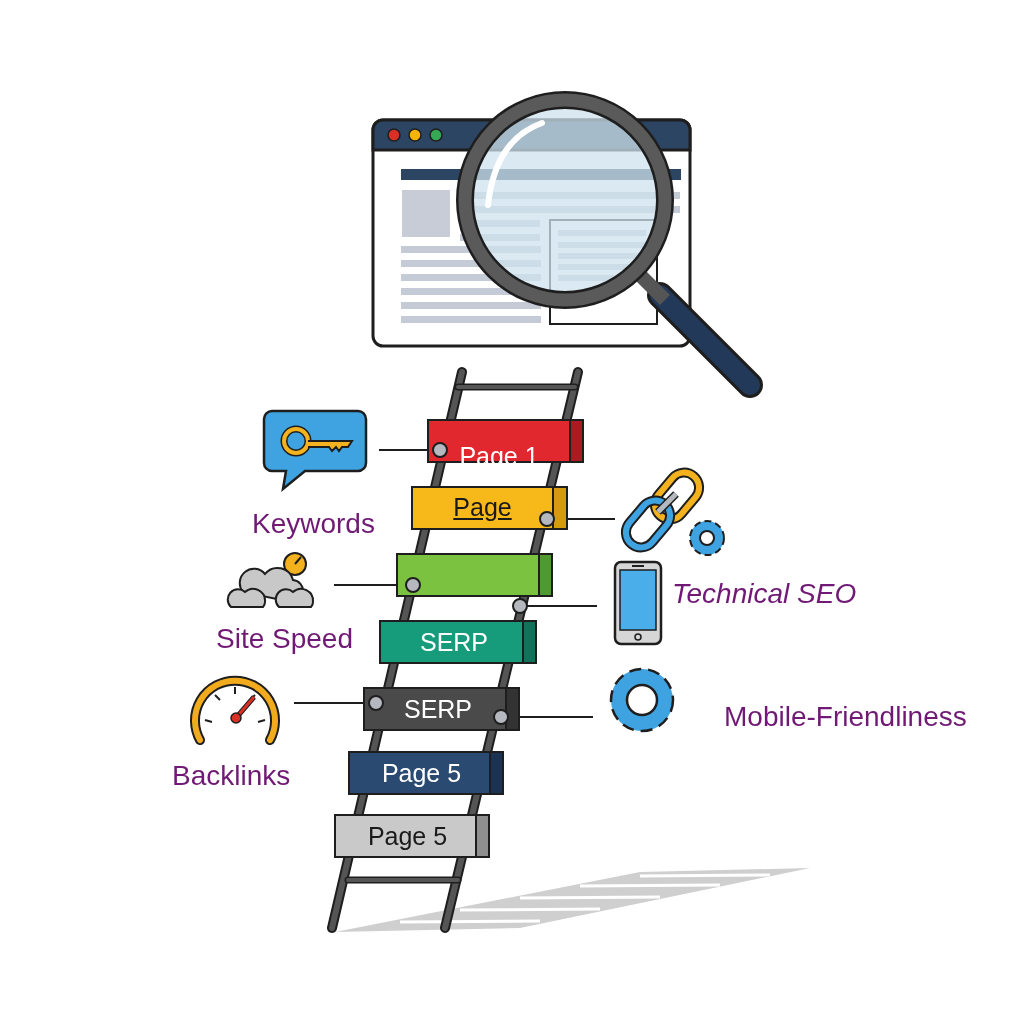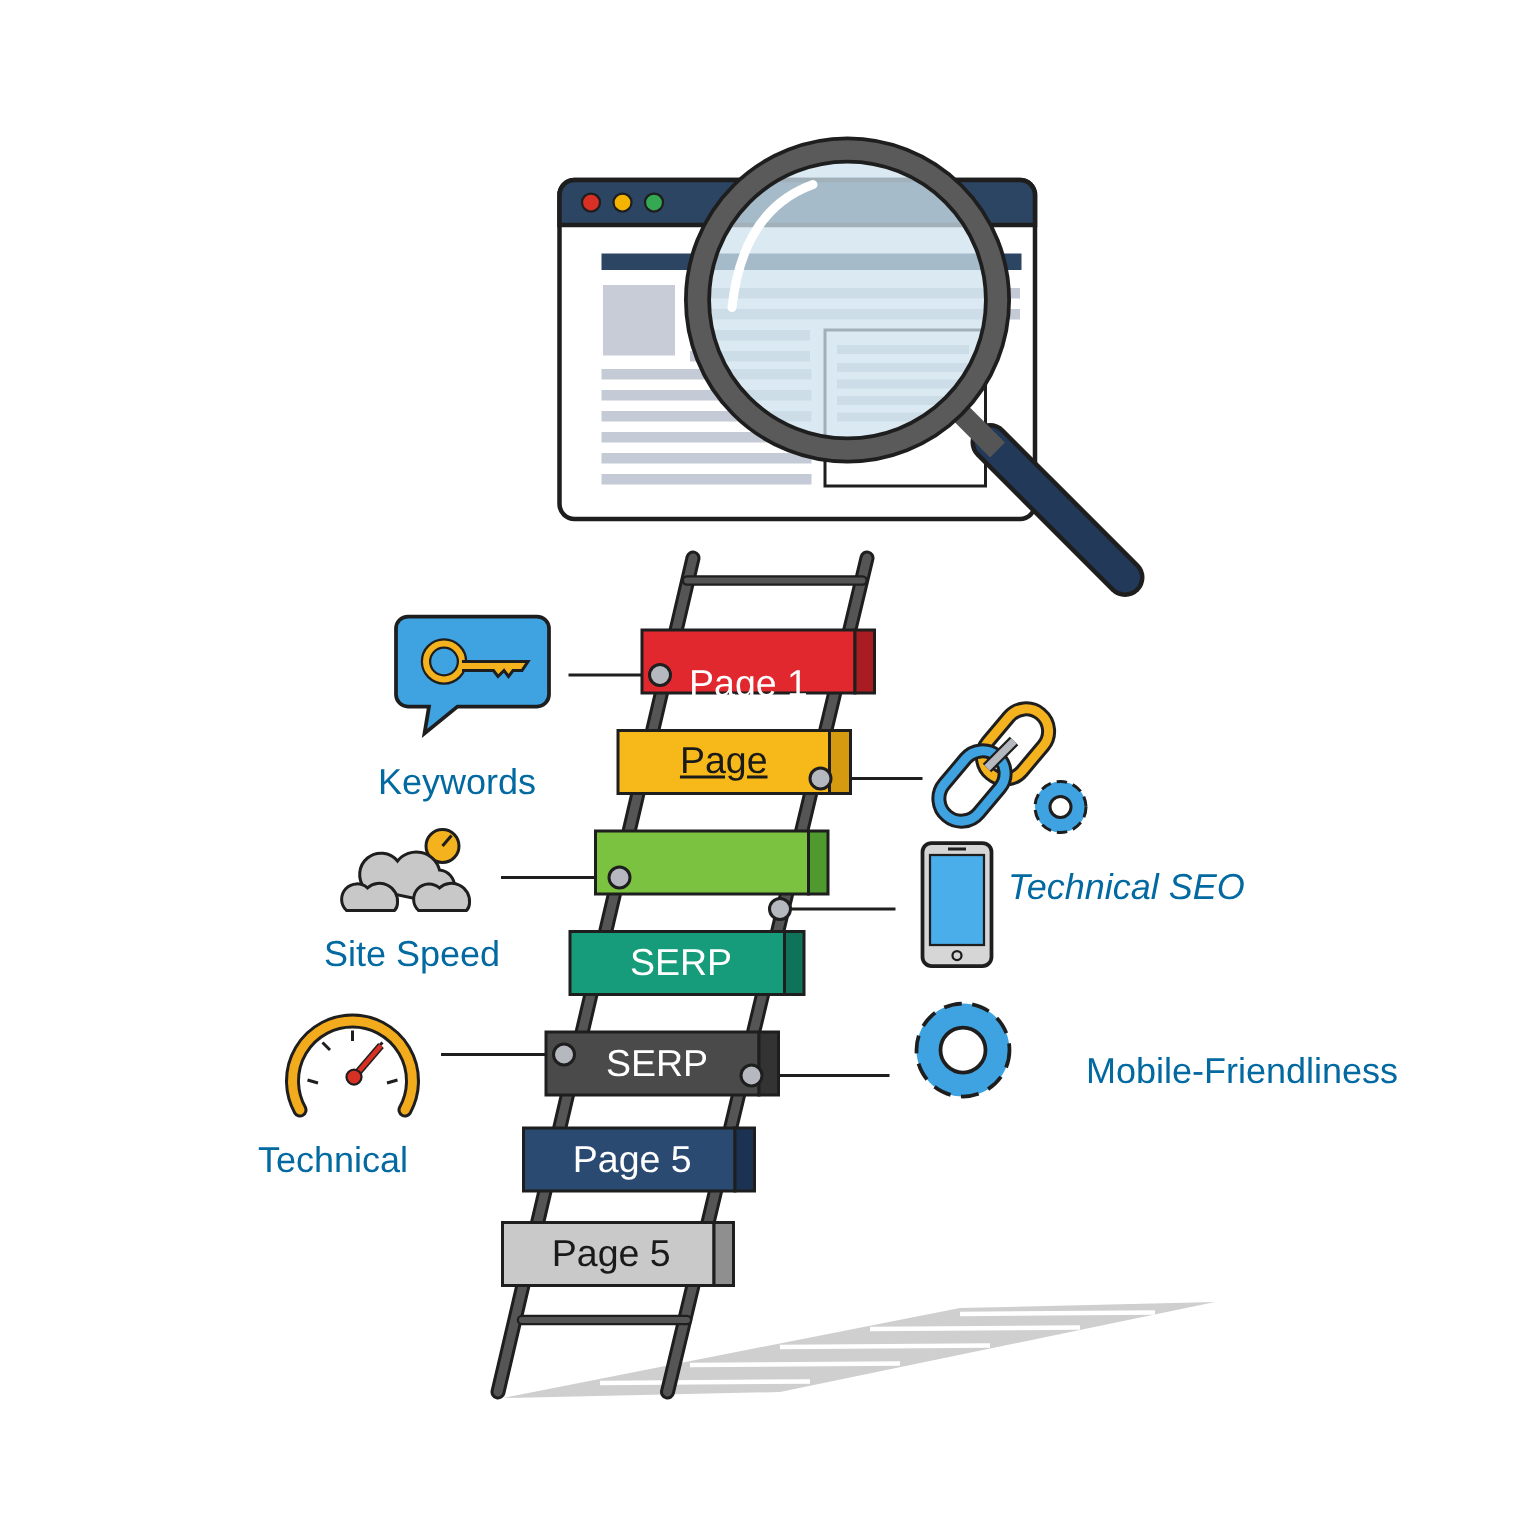--- a/index.html
+++ b/index.html
@@ -1,18 +1,18 @@
 <!DOCTYPE html>
 <html><head>
 <meta charset="utf-8">
 <style>
   html,body{margin:0;padding:0;background:#ffffff;}
   body{width:1024px;height:1024px;position:relative;overflow:hidden;font-family:"Liberation Sans","DejaVu Sans",sans-serif;}
   svg.scene{position:absolute;left:0;top:0;width:1024px;height:1024px;}
-  .label{position:absolute;color:#0369a1;font-size:24px;white-space:nowrap;}
+  .label{position:absolute;color:#701a75;font-size:28px;white-space:nowrap;}
   .rung-text{font-family:"Liberation Sans","DejaVu Sans",sans-serif;font-size:25px;}
 </style>
 </head>
 <body>
 
 <svg class="scene" viewBox="0 0 1024 1024">
 
   <g fill="#cfcfcf">
     <polygon points="335,932 520,928 810,868 640,872"></polygon>
   </g>
@@ -181,15 +181,15 @@
 
 <div class="label rung-text" style="left:428px;top:426px;width:142px;text-align:center;color:#ffffff;margin-top:16px;">Page 1</div>
 <div class="label rung-text" style="left:412px;top:493px;width:141px;text-align:center;color:#1a1a1a;text-decoration:underline;">Page</div>
 <div class="label rung-text" style="left:380px;top:628px;width:148px;text-align:center;color:#ffffff;">SERP</div>
 <div class="label rung-text" style="left:364px;top:695px;width:148px;text-align:center;color:#ffffff;">SERP</div>
 <div class="label rung-text" style="left:349px;top:759px;width:145px;text-align:center;color:#ffffff;">Page 5</div>
 <div class="label rung-text" style="left:335px;top:822px;width:145px;text-align:center;color:#1a1a1a;">Page 5</div>
 
 <div class="label" style="left:252px;top:508px;">Keywords</div>
 <div class="label" style="left:216px;top:623px;">Site Speed</div>
-<div class="label" style="left:172px;top:760px;">Technical</div>
+<div class="label" style="left:172px;top:760px;">Backlinks</div>
 <div class="label" style="left:672px;top:578px;font-style:italic;">Technical SEO</div>
 <div class="label" style="left:724px;top:701px;">Mobile-Friendliness</div>
 
 </body></html>

